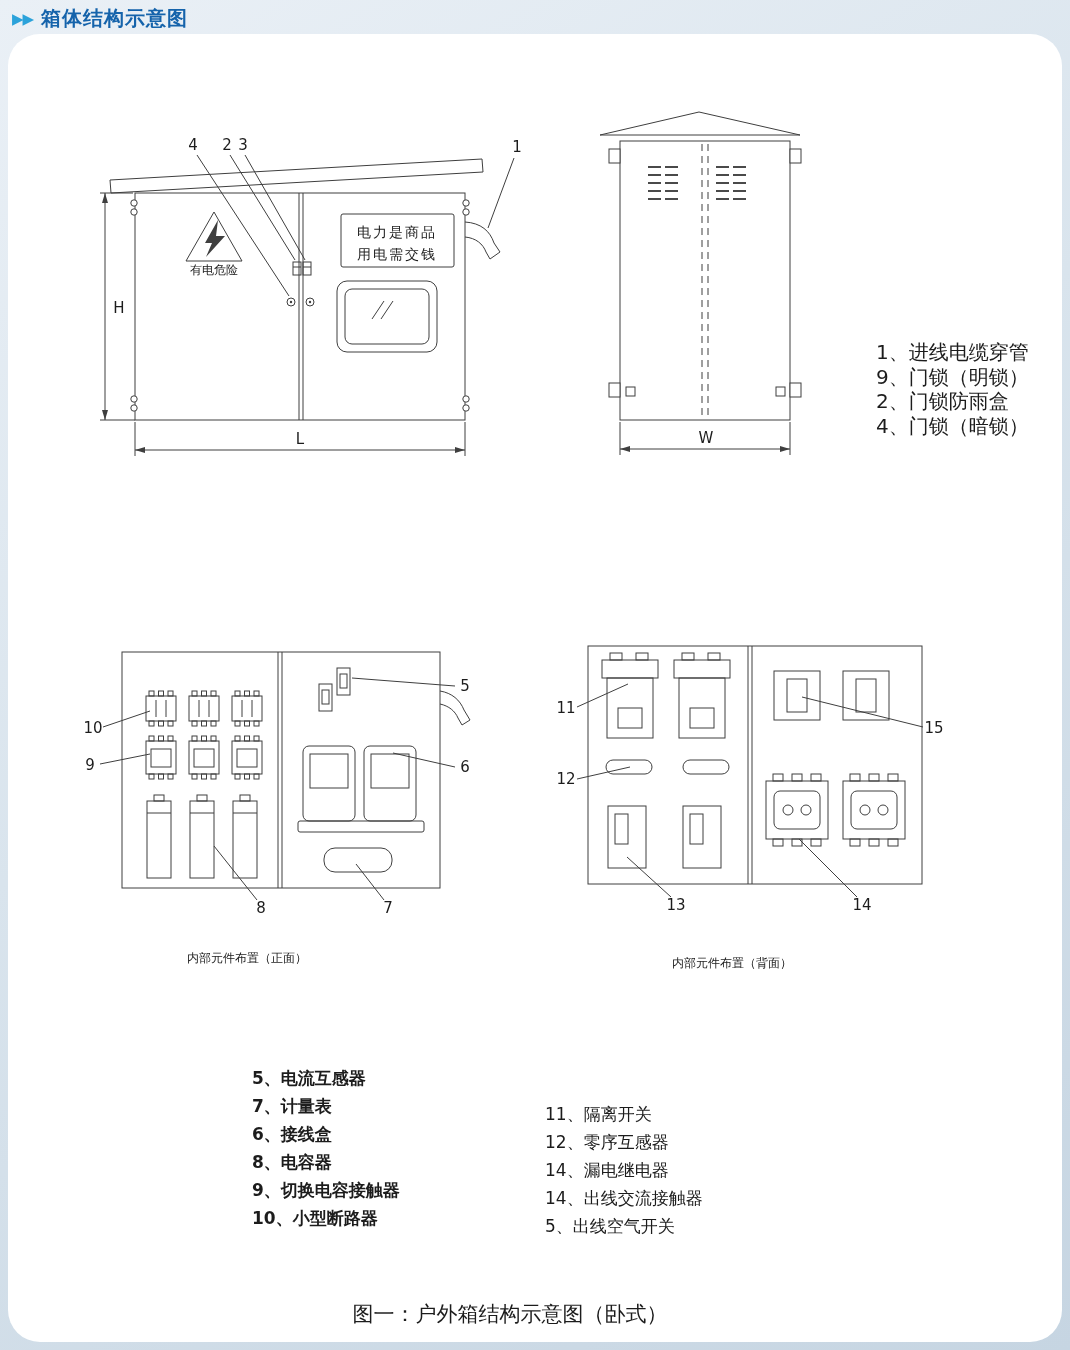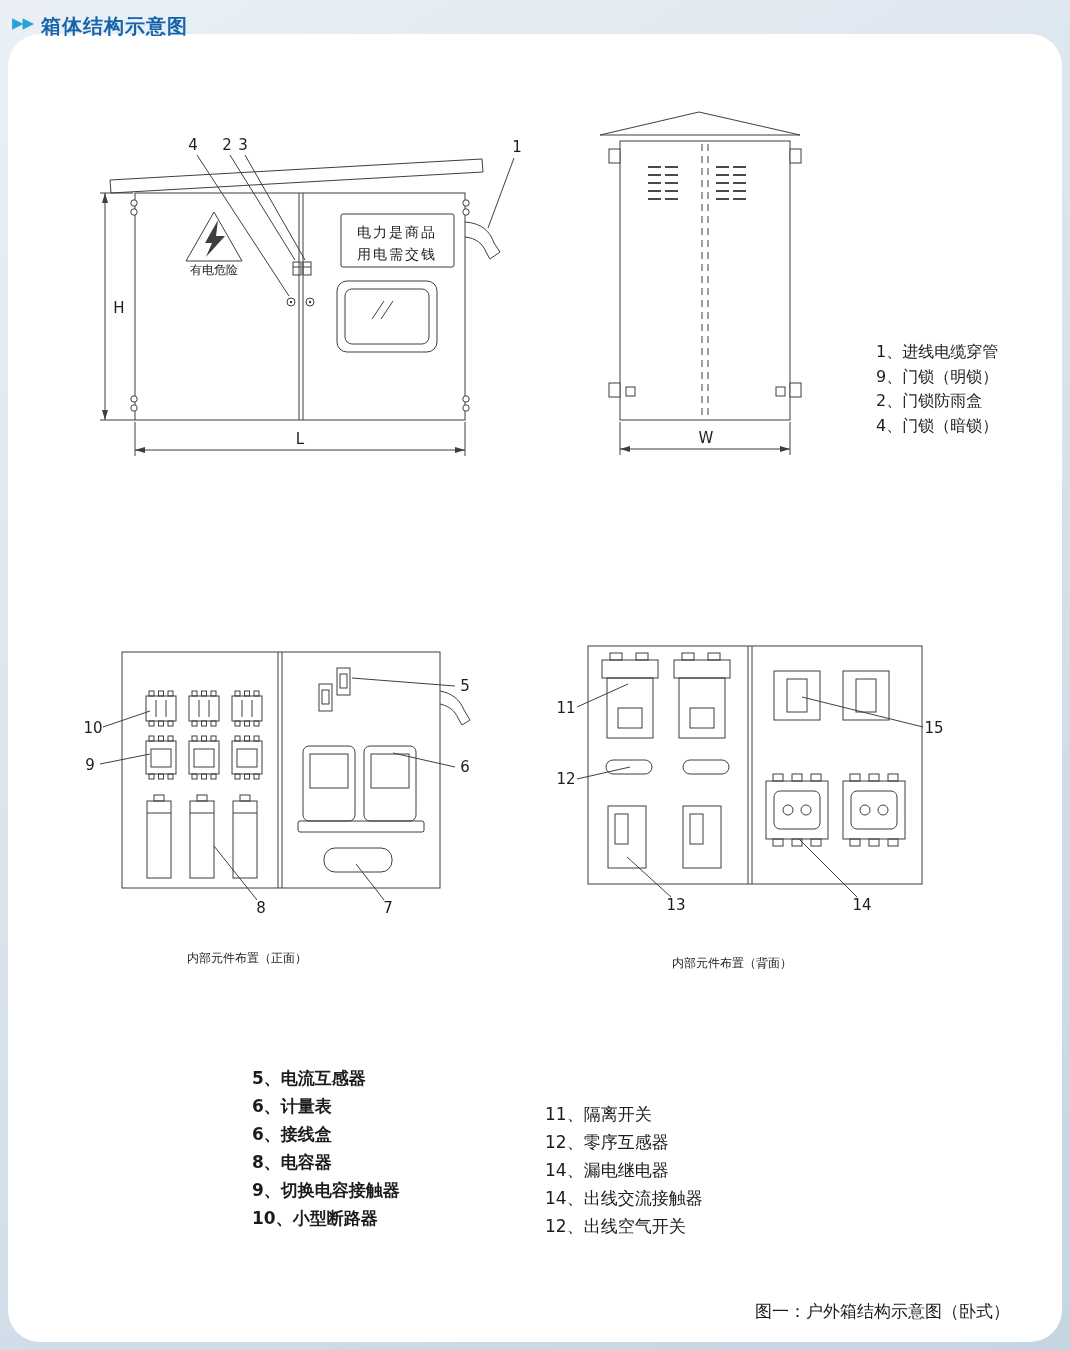--- a/index.html
+++ b/index.html
@@ -9,32 +9,32 @@
     font-family:"DejaVu Sans","Liberation Sans",sans-serif;
     background:linear-gradient(150deg,#eaf0f6 0%,#d9e4ed 45%,#c6d5e2 100%);
     overflow:hidden;
   }
   .panel {
     position:absolute; left:8px; top:34px; width:1054px; height:1308px;
     background:#ffffff; border-radius:32px; z-index:1;
   }
   .hdr { position:absolute; left:12px; top:5px; display:flex; align-items:center; gap:8px; z-index:4; }
   .hdr .arrows { color:#2ba2da; font-size:15px; letter-spacing:-1px; }
-  .hdr h1 { font-size:20px; font-weight:bold; color:#1563ab; letter-spacing:1px; font-family:"DejaVu Sans","Liberation Sans",sans-serif;margin-top:8px; }
+  .hdr h1 { font-size:20px; font-weight:bold; color:#1563ab; letter-spacing:1px; font-family:"DejaVu Sans","Liberation Sans",sans-serif; }
   svg.canvas { position:absolute; left:0; top:0; z-index:2; }
   .ln { fill:none; stroke:#3f3f3f; stroke-width:1; }
   .lnf { fill:#ffffff; stroke:#3f3f3f; stroke-width:1; }
   .lv { fill:none; stroke:#4a4a4a; stroke-width:2; }
   .dash { stroke-dasharray:7 5; }
   svg text { font-family:"DejaVu Sans","Liberation Sans",sans-serif; fill:#1c1c1c; }
   .txt { position:absolute; z-index:3; color:#1c1c1c; }
-  .legend-top .legend-item { font-size:16px; line-height:24.5px; white-space:nowrap; }
+  .legend-top .legend-item { font-size:20px; line-height:24.5px; white-space:nowrap; }
   .legend-bottom .legend-item { font-size:17px; line-height:28px; white-space:nowrap; }
   .caption { font-size:12px; text-align:center; white-space:nowrap; }
-  .fig-caption { font-size:17px; text-align:right; }
+  .fig-caption { font-size:21px; text-align:center; }
 </style>
 </head>
 <body>
 
 <div class="panel"></div>
 
 <div class="hdr">
   <span class="arrows">▶▶</span>
   <h1>箱体结构示意图</h1>
 </div>
@@ -348,28 +348,28 @@
   <div class="legend-item">9、门锁（明锁）</div>
   <div class="legend-item">2、门锁防雨盒</div>
   <div class="legend-item">4、门锁（暗锁）</div>
 </div>
 
 <div class="txt caption" style="left:127px; top:950px; width:240px;">内部元件布置（正面）</div>
 <div class="txt caption" style="left:612px; top:955px; width:240px;">内部元件布置（背面）</div>
 
 <div class="txt legend-bottom" style="left:252px; top:1064px;font-weight:bold;">
   <div class="legend-item">5、电流互感器</div>
-  <div class="legend-item">6、计量表</div>
+  <div class="legend-item">7、计量表</div>
   <div class="legend-item">6、接线盒</div>
   <div class="legend-item">8、电容器</div>
   <div class="legend-item">9、切换电容接触器</div>
   <div class="legend-item">10、小型断路器</div>
 </div>
 
 <div class="txt legend-bottom" style="left:545px; top:1064px;margin-top:36px;">
   <div class="legend-item">11、隔离开关</div>
   <div class="legend-item">12、零序互感器</div>
   <div class="legend-item">14、漏电继电器</div>
   <div class="legend-item">14、出线交流接触器</div>
-  <div class="legend-item">12、出线空气开关</div>
+  <div class="legend-item">5、出线空气开关</div>
 </div>
 
 <div class="txt fig-caption" style="left:10px; top:1300px; width:1000px;">图一：户外箱结构示意图（卧式）</div>
 
 </body></html>

